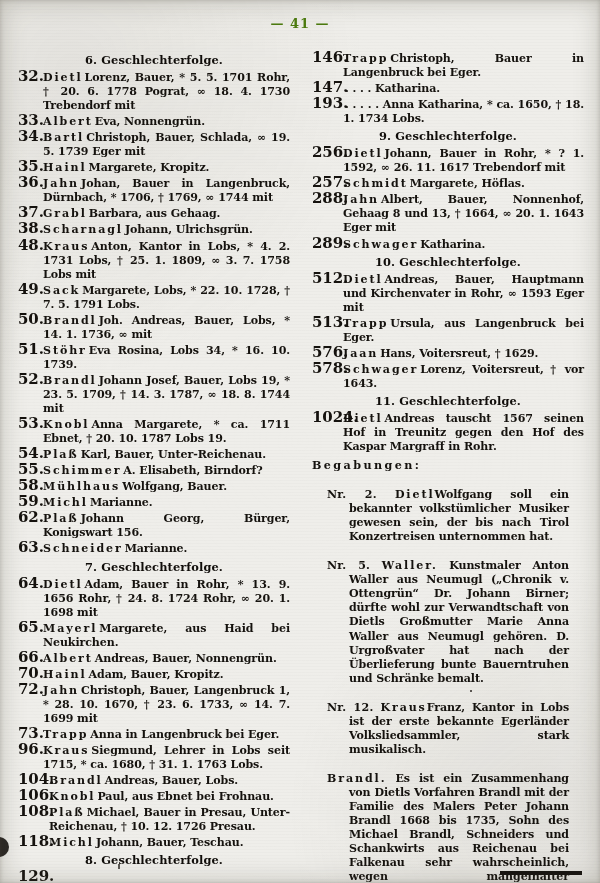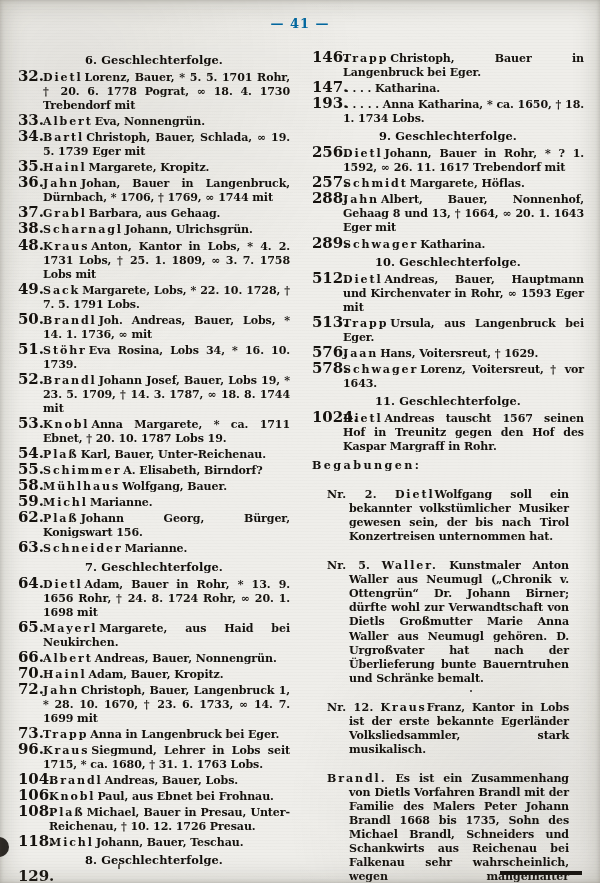--- a/index.html
+++ b/index.html
@@ -43,21 +43,21 @@
   .folio {
     position: absolute;
     top: 16px;
     left: 0;
     right: 0;
     text-align: center;
     font-family: "DejaVu Serif", "Liberation Serif", serif;
     font-weight: bold;
     font-size: 13px;
     letter-spacing: 1px;
-    color: #0369a1;
+    color: #4d7c0f;
   }
 
   .cols {
     position: absolute;
     top: 50px;
     left: 18px;
     width: 566px;
     height: 820px;
   }
   .col {

